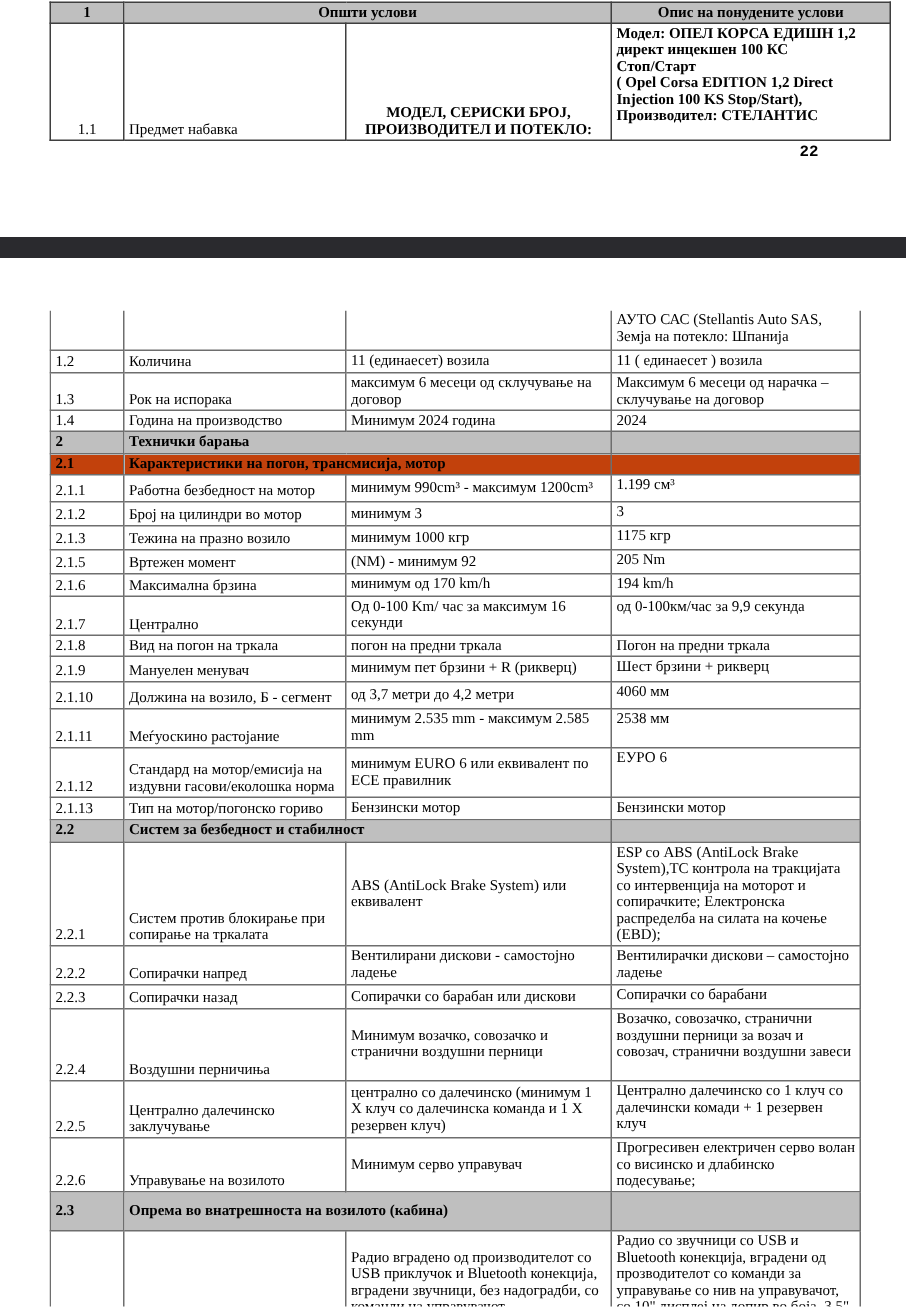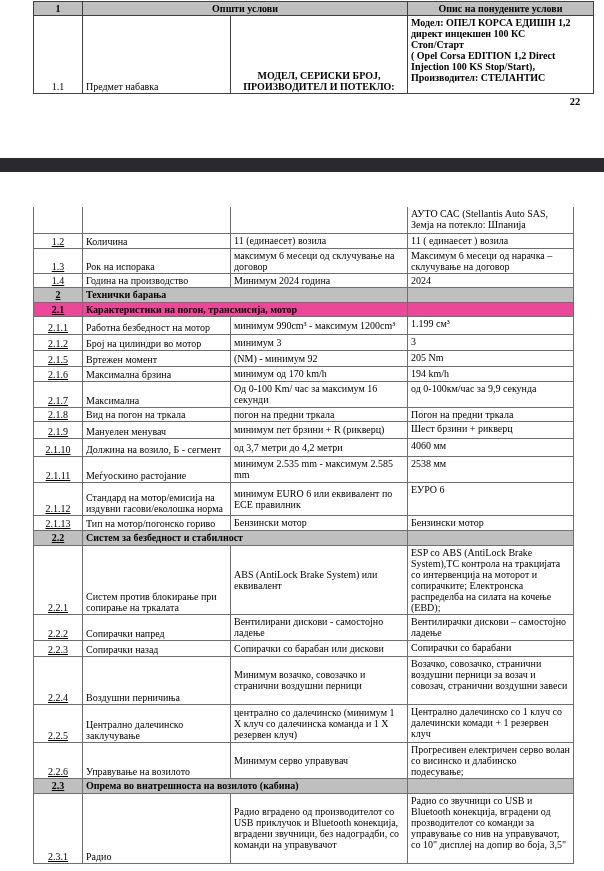--- a/index.html
+++ b/index.html
@@ -20,36 +20,36 @@
     background:#bfbfbf;font-weight:bold;text-align:center;
     height:13px;padding:0 2px;vertical-align:middle;
   }
   #t1 tr.r11{height:78px;}
   .vb{vertical-align:bottom;}
   .ctr{text-align:center;}
   .pre{white-space:pre-line;}
   .bold{font-weight:bold;}
   
   #pagenum{
-    position:absolute;top:96px;left:555px;width:40px;
-    text-align:center;font-size:10.5px;font-weight:bold;
+    position:absolute;top:96px;left:533px;width:40px;
+    text-align:left;font-size:10.5px;font-weight:bold;font-family:Liberation Mono, monospace;
   }
   
   #band{position:absolute;top:158px;left:0;width:604px;height:14px;background:#2a2a2e;}
   
   #t2wrap{position:absolute;top:207px;left:33px;width:542px;height:664px;overflow:hidden;}
   #t2{width:540px;}
   #t2 td{border:1px solid #6e6e6e;}
   #t2 tr:first-child td{border-top:none;}
-  #t2 td.c1{text-align:center;vertical-align:bottom;text-decoration:underline;}
+  #t2 td.c1{text-align:left;vertical-align:bottom;}
   #t2 td.c2{vertical-align:bottom;}
   #t2 td.c3{vertical-align:middle;}
   #t2 td.c4{vertical-align:top;white-space:pre-line;}
   #t2 tr.sec td{background:#bfbfbf;font-weight:bold;vertical-align:middle;}
-  #t2 tr.secw td{background:#ec4899;font-weight:bold;vertical-align:middle;}
+  #t2 tr.secw td{background:#c2410c;font-weight:bold;vertical-align:middle;}
 </style>
 </head>
 <body>
 
 <table id="t1">
   <colgroup>
       <col style="width:49px">
       <col style="width:148px">
       <col style="width:177px">
       <col style="width:186px">
@@ -129,34 +129,40 @@
           <td class="c3">минимум 990cm³ - максимум 1200cm³</td>
           <td class="c4">1.199 см³</td>
         </tr>
         <tr style="height: 16px;">
           <td class="c1">2.1.2</td>
           <td class="c2">Број на цилиндри во мотор</td>
           <td class="c3">минимум 3</td>
           <td class="c4">3</td>
         </tr>
         <tr style="height: 16px;">
+          <td class="c1">2.1.3</td>
+          <td class="c2">Тежина на празно возило</td>
+          <td class="c3">минимум 1000 кгр</td>
+          <td class="c4">1175 кгр</td>
+        </tr>
+        <tr style="height: 16px;">
           <td class="c1">2.1.5</td>
           <td class="c2">Вртежен момент</td>
           <td class="c3">(NM) - минимум 92</td>
           <td class="c4">205 Nm</td>
         </tr>
         <tr style="height: 15px;">
           <td class="c1">2.1.6</td>
           <td class="c2">Максимална брзина</td>
           <td class="c3">минимум од  170 km/h</td>
           <td class="c4">194 km/h</td>
         </tr>
         <tr style="height: 26px;">
           <td class="c1">2.1.7</td>
-          <td class="c2">Максимална</td>
+          <td class="c2">Централно</td>
           <td class="c3">Од 0-100 Km/ час за максимум 16 секунди</td>
           <td class="c4">од 0-100км/час за 9,9 секунда</td>
         </tr>
         <tr style="height: 14px;">
           <td class="c1">2.1.8</td>
           <td class="c2">Вид на погон на тркала</td>
           <td class="c3">погон на предни тркала</td>
           <td class="c4">Погон на предни тркала</td>
         </tr>
         <tr style="height: 17px;">
@@ -223,21 +229,21 @@
           <td class="c2">Централно далечинско заклучување</td>
           <td class="c3">централно со далечинско (минимум 1 Х клуч со далечинска команда и 1 Х резервен клуч)</td>
           <td class="c4">Централно далечинско со 1 клуч со далечински комади + 1 резервен клуч</td>
         </tr>
         <tr style="height: 36px;">
           <td class="c1">2.2.6</td>
           <td class="c2">Управување на возилото</td>
           <td class="c3">Минимум серво управувач</td>
           <td class="c4">Прогресивен електричен серво волан со висинско и длабинско подесување;</td>
         </tr>
-        <tr class="sec" style="height: 15px; padding-left: 24px;">
+        <tr class="sec" style="height: 26px; padding-left: 24px;">
           <td class="c1">2.3</td>
           <td class="c2" colspan="2">Опрема во внатрешноста на возилото (кабина)</td>
           <td class="c4"></td>
         </tr>
         <tr style="height: 70px;">
           <td class="c1">2.3.1</td>
           <td class="c2">Радио</td>
           <td class="c3">Радио вградено од производителот со USB приклучок и Bluetooth конекција, вградени звучници, без надоградби, со команди на управувачот</td>
           <td class="c4">Радио со звучници со USB и Bluetooth конекција, вградени од прозводителот со команди за управување со нив на управувачот, со 10" дисплеј на допир во боја, 3,5"</td>
         </tr>

